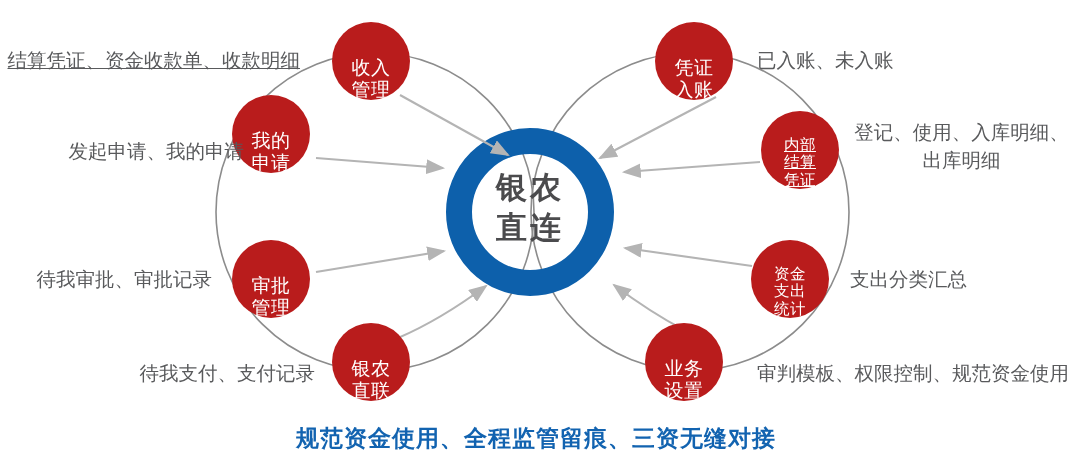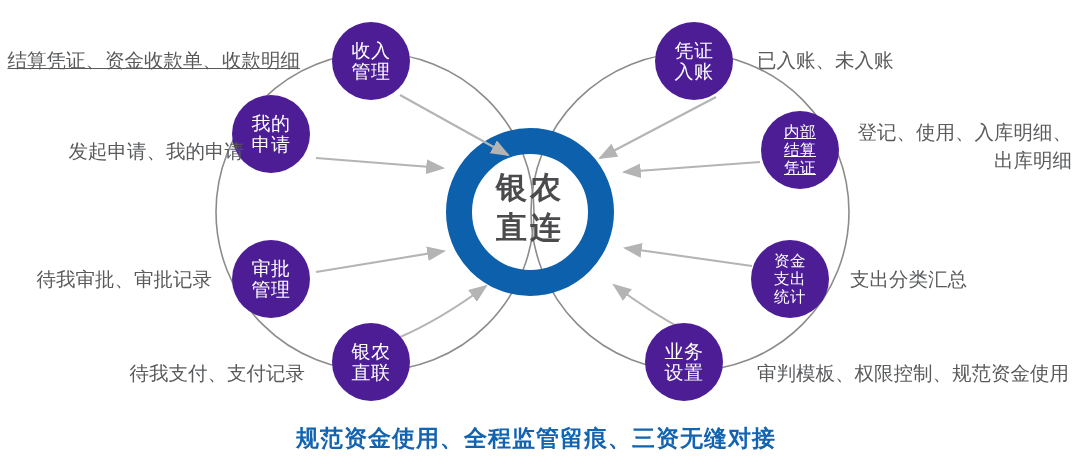--- a/index.html
+++ b/index.html
@@ -24,26 +24,26 @@
     left: 0;
     top: 0;
     width: 1072px;
     height: 471px;
   }
   .node {
     position: absolute;
     width: 78px;
     height: 78px;
     border-radius: 50%;
-    background: #4c1d95;
+    background: #b91c1c;
     color: #ffffff;
     display: flex;
     flex-direction: column;
     align-items: center;
-    justify-content: center;
+    justify-content: flex-end;
     text-align: center;
     line-height: 1.12;
     font-size: 19px;
     letter-spacing: 0.5px;
     box-sizing: border-box;
   }
   .node.small {
     font-size: 15.5px;
     line-height: 1.15;
   }
@@ -52,21 +52,21 @@
     white-space: nowrap;
   }
   .desc {
     position: absolute;
     color: #595a5c;
     font-size: 19.5px;
     line-height: 1.45;
     white-space: pre-line;
   }
   .desc.right {
-    text-align: right;
+    text-align: center;
   }
   .desc.left {
     text-align: right;
   }
   #center-label {
     position: absolute;
     left: 446px;
     top: 168px;
     width: 168px;
     text-align: center;
@@ -163,21 +163,21 @@
     <span>业务</span>
     <span>设置</span>
   </div>
 
   <div class="desc left" style="left:0px; top:46px; width:300px;text-decoration:underline;">结算凭证、资金收款单、收款明细</div>
 
   <div class="desc left" style="left:0px; top:137px; width:212px;padding-left:32px;">发起申请、我的申请</div>
 
   <div class="desc left" style="left:0px; top:265px; width:212px;">待我审批、审批记录</div>
 
-  <div class="desc left" style="left:0px; top:359px; width:305px;">待我支付、支付记录</div>
+  <div class="desc left" style="left:0px; top:359px; width:305px;padding-left:10px;">待我支付、支付记录</div>
 
   <div class="desc right" style="left:757px; top:46px;">已入账、未入账</div>
 
   <div class="desc right" style="left:851px; top:118px; width:221px;">登记、使用、入库明细、
 出库明细</div>
 
   <div class="desc right" style="left:850px; top:265px;">支出分类汇总</div>
 
   <div class="desc right" style="left:757px; top:359px;">审判模板、权限控制、规范资金使用</div>
 

